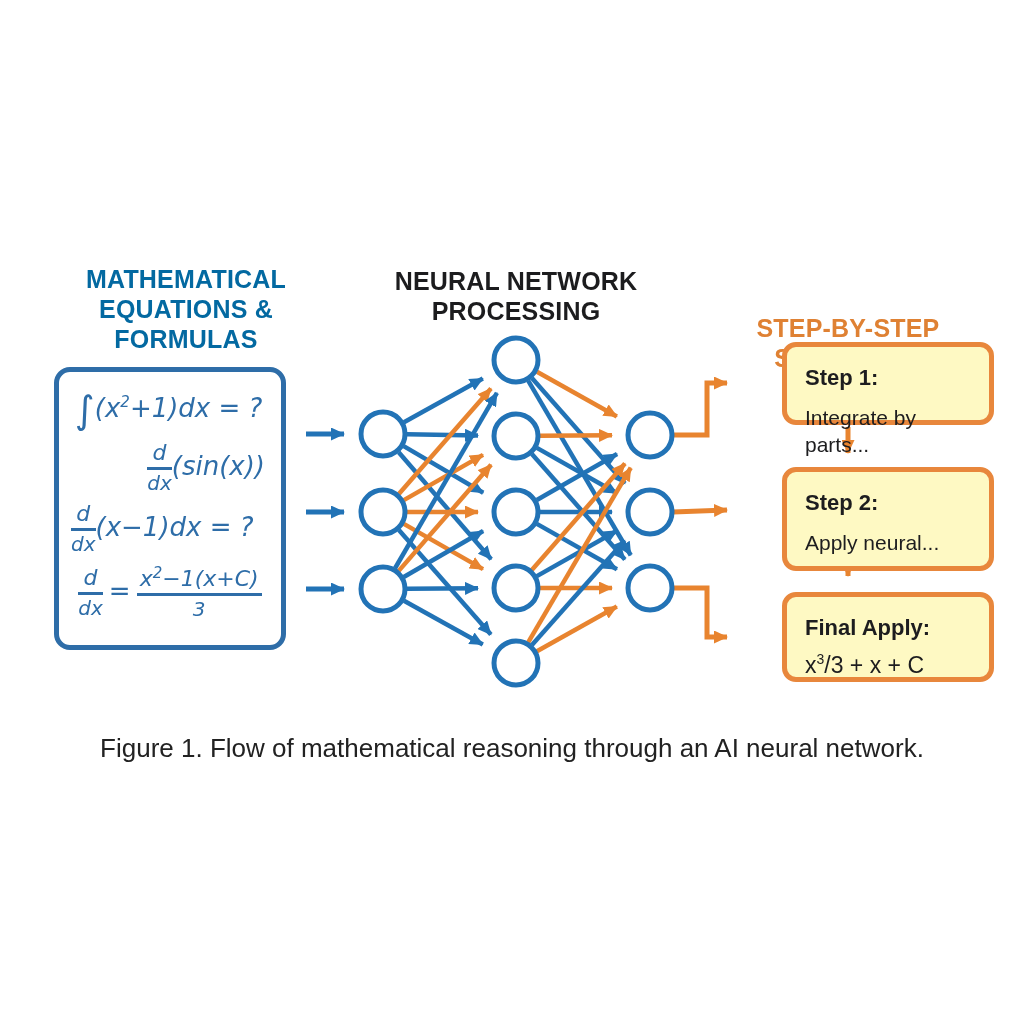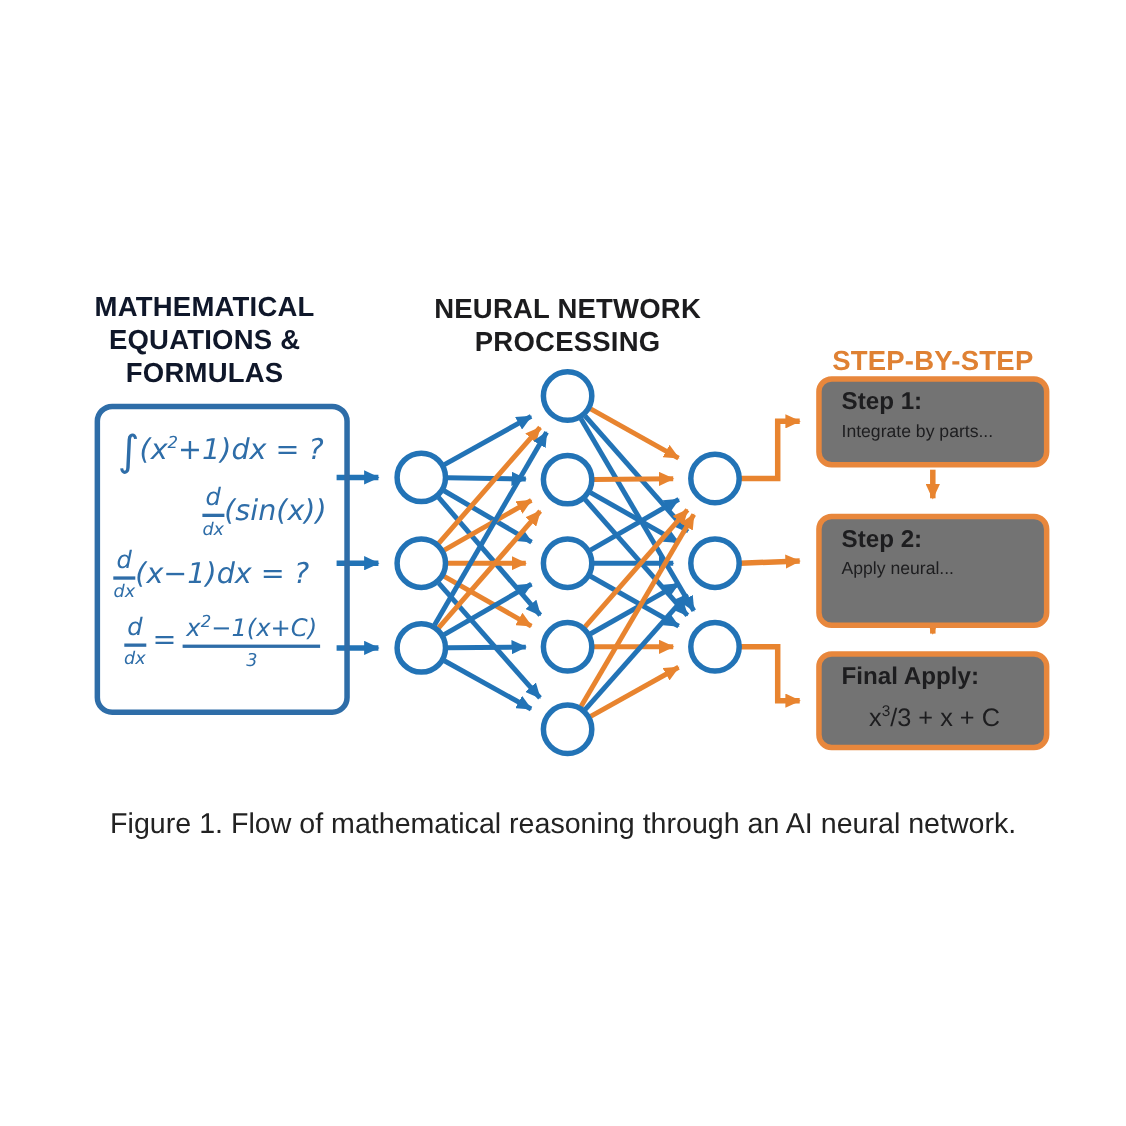--- a/index.html
+++ b/index.html
@@ -1,46 +1,46 @@
 <!DOCTYPE html>
 <html><head>
 <meta charset="utf-8">
 <style>
   html,body{margin:0;padding:0;background:#ffffff;}
   .canvas{position:relative;width:1024px;height:1024px;background:#ffffff;overflow:hidden;
           font-family:"Liberation Sans", sans-serif;}
   
   .heading{position:absolute;text-align:center;font-weight:bold;font-size:25px;line-height:30px;letter-spacing:.2px;}
-  .heading-left{left:40px;top:264px;width:292px;color:#0f172a;}
+  .heading-left{left:40px;top:264px;width:292px;color:#0369a1;}
   .heading-center{left:386px;top:266px;width:260px;color:#1c1c1e;}
   .heading-right{left:726px;top:266px;width:244px;color:#df8133;margin-top:47px;}
   
-  .formula-box{position:absolute;left:86px;top:367px;width:232px;height:283px;
+  .formula-box{position:absolute;left:54px;top:367px;width:232px;height:283px;
                border:5px solid #2e6da8;border-radius:16px;box-sizing:border-box;
                color:#2e6da8;font-family:"DejaVu Sans", sans-serif;font-style:italic;}
   .formula{font-size:26px;white-space:nowrap;}
   .formula .int{font-size:38px;vertical-align:-6px;font-style:normal;}
   .formula sup{font-size:15px;}
   .frac{display:inline-block;vertical-align:middle;text-align:center;line-height:1;}
   .frac .num{display:block;font-size:22px;padding:0 3px 3px 3px;border-bottom:3px solid #2e6da8;}
-  .frac .den{display:block;font-size:16px;padding-top:3px;}
+  .frac .den{display:block;font-size:20px;padding-top:3px;}
   .f1{margin:16px 0 0 16px;}
   .f2{margin:10px 16px 0 0;text-align:right;}
   .f3{margin:10px 0 0 12px;}
   .f4{margin:12px 0 0 0;text-align:center;}
   .f4 .eq{margin:0 6px;}
   
-  .step-box{position:absolute;left:742px;width:212px;border:5px solid #e8873c;border-radius:14px;
-            box-sizing:border-box;background:#737373;color:#1d1d1f;padding:4px 8px 8px 18px;}
+  .step-box{position:absolute;left:782px;width:212px;border:5px solid #e8873c;border-radius:14px;
+            box-sizing:border-box;background:#fef9c3;color:#1d1d1f;padding:17px 8px 8px 18px;}
   .step-box .title{font-weight:bold;font-size:22px;line-height:28px;}
-  .step-box .text{font-size:16px;line-height:27px;}
+  .step-box .text{font-size:21px;line-height:27px;margin-top:12px;}
   .step-1{top:342px;height:83px;}
   .step-2{top:467px;height:104px;}
   .step-final{top:592px;height:90px;}
-  .step-final .text{font-size:23px;margin-top:4px;margin-left:25px;}
+  .step-final .text{font-size:23px;margin-top:4px;}
   .step-final sup{font-size:14px;}
   
   .caption{position:absolute;left:0;top:733px;width:1024px;text-align:center;
            font-size:26px;color:#222;}
   
   #net-svg{position:absolute;left:0;top:0;width:1024px;height:1024px;}
 </style>
 </head>
 <body>
 

